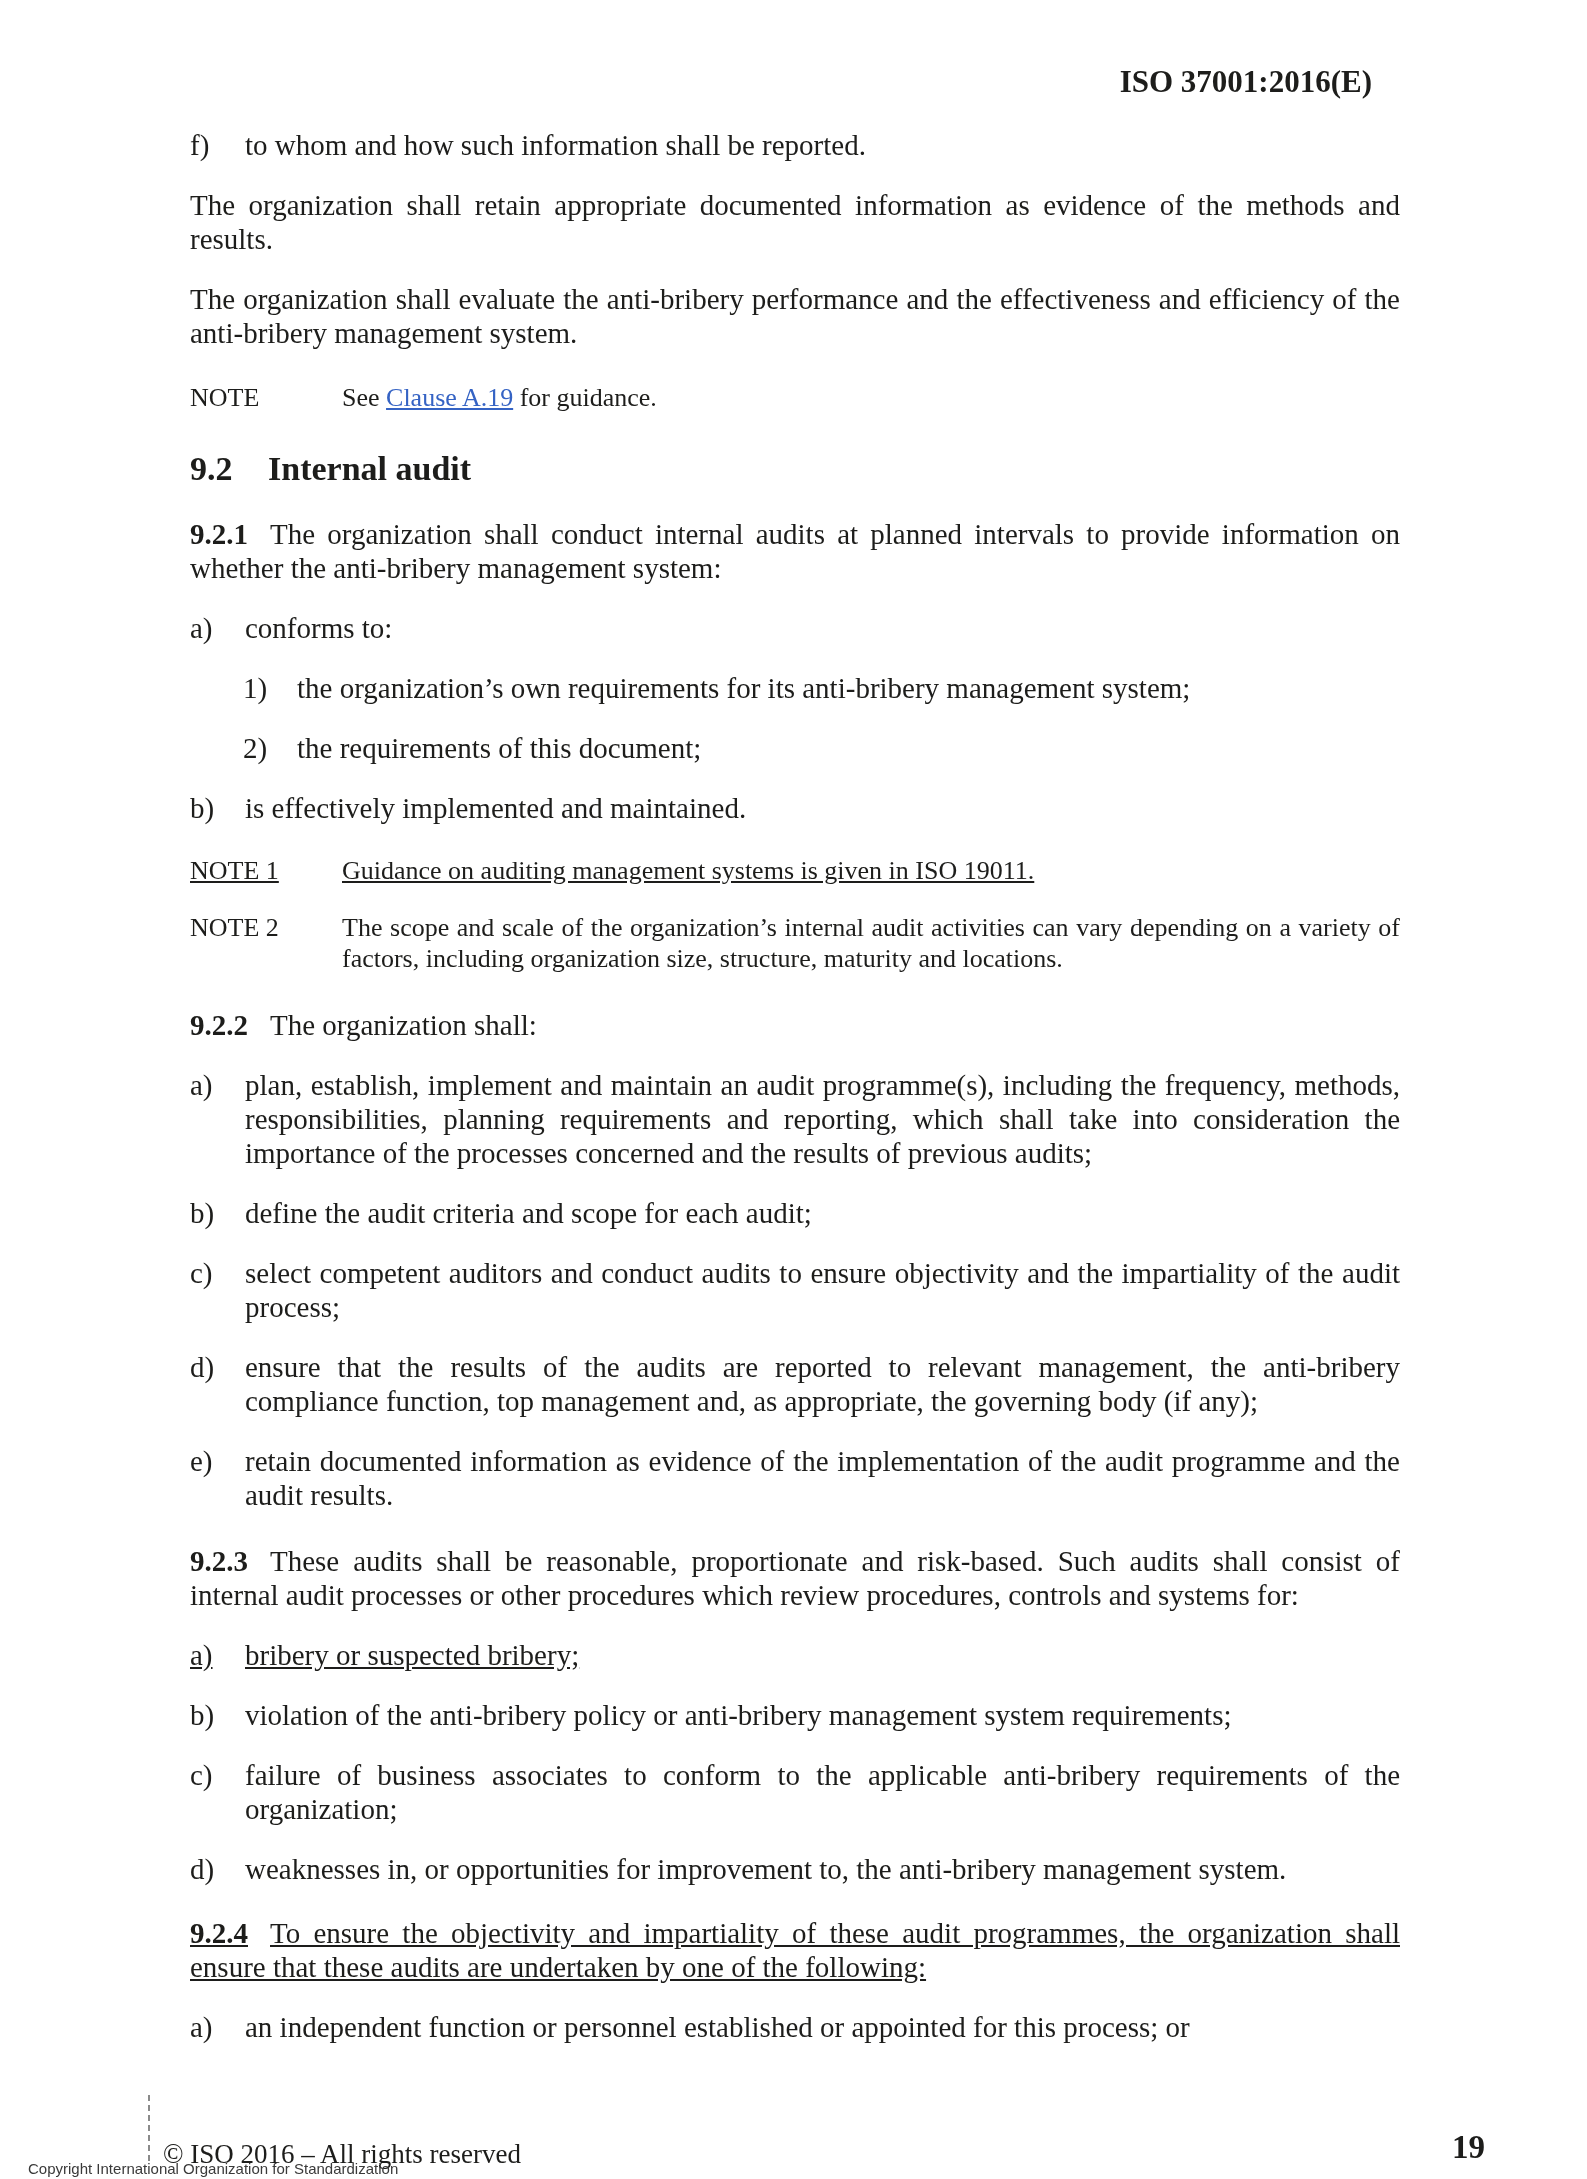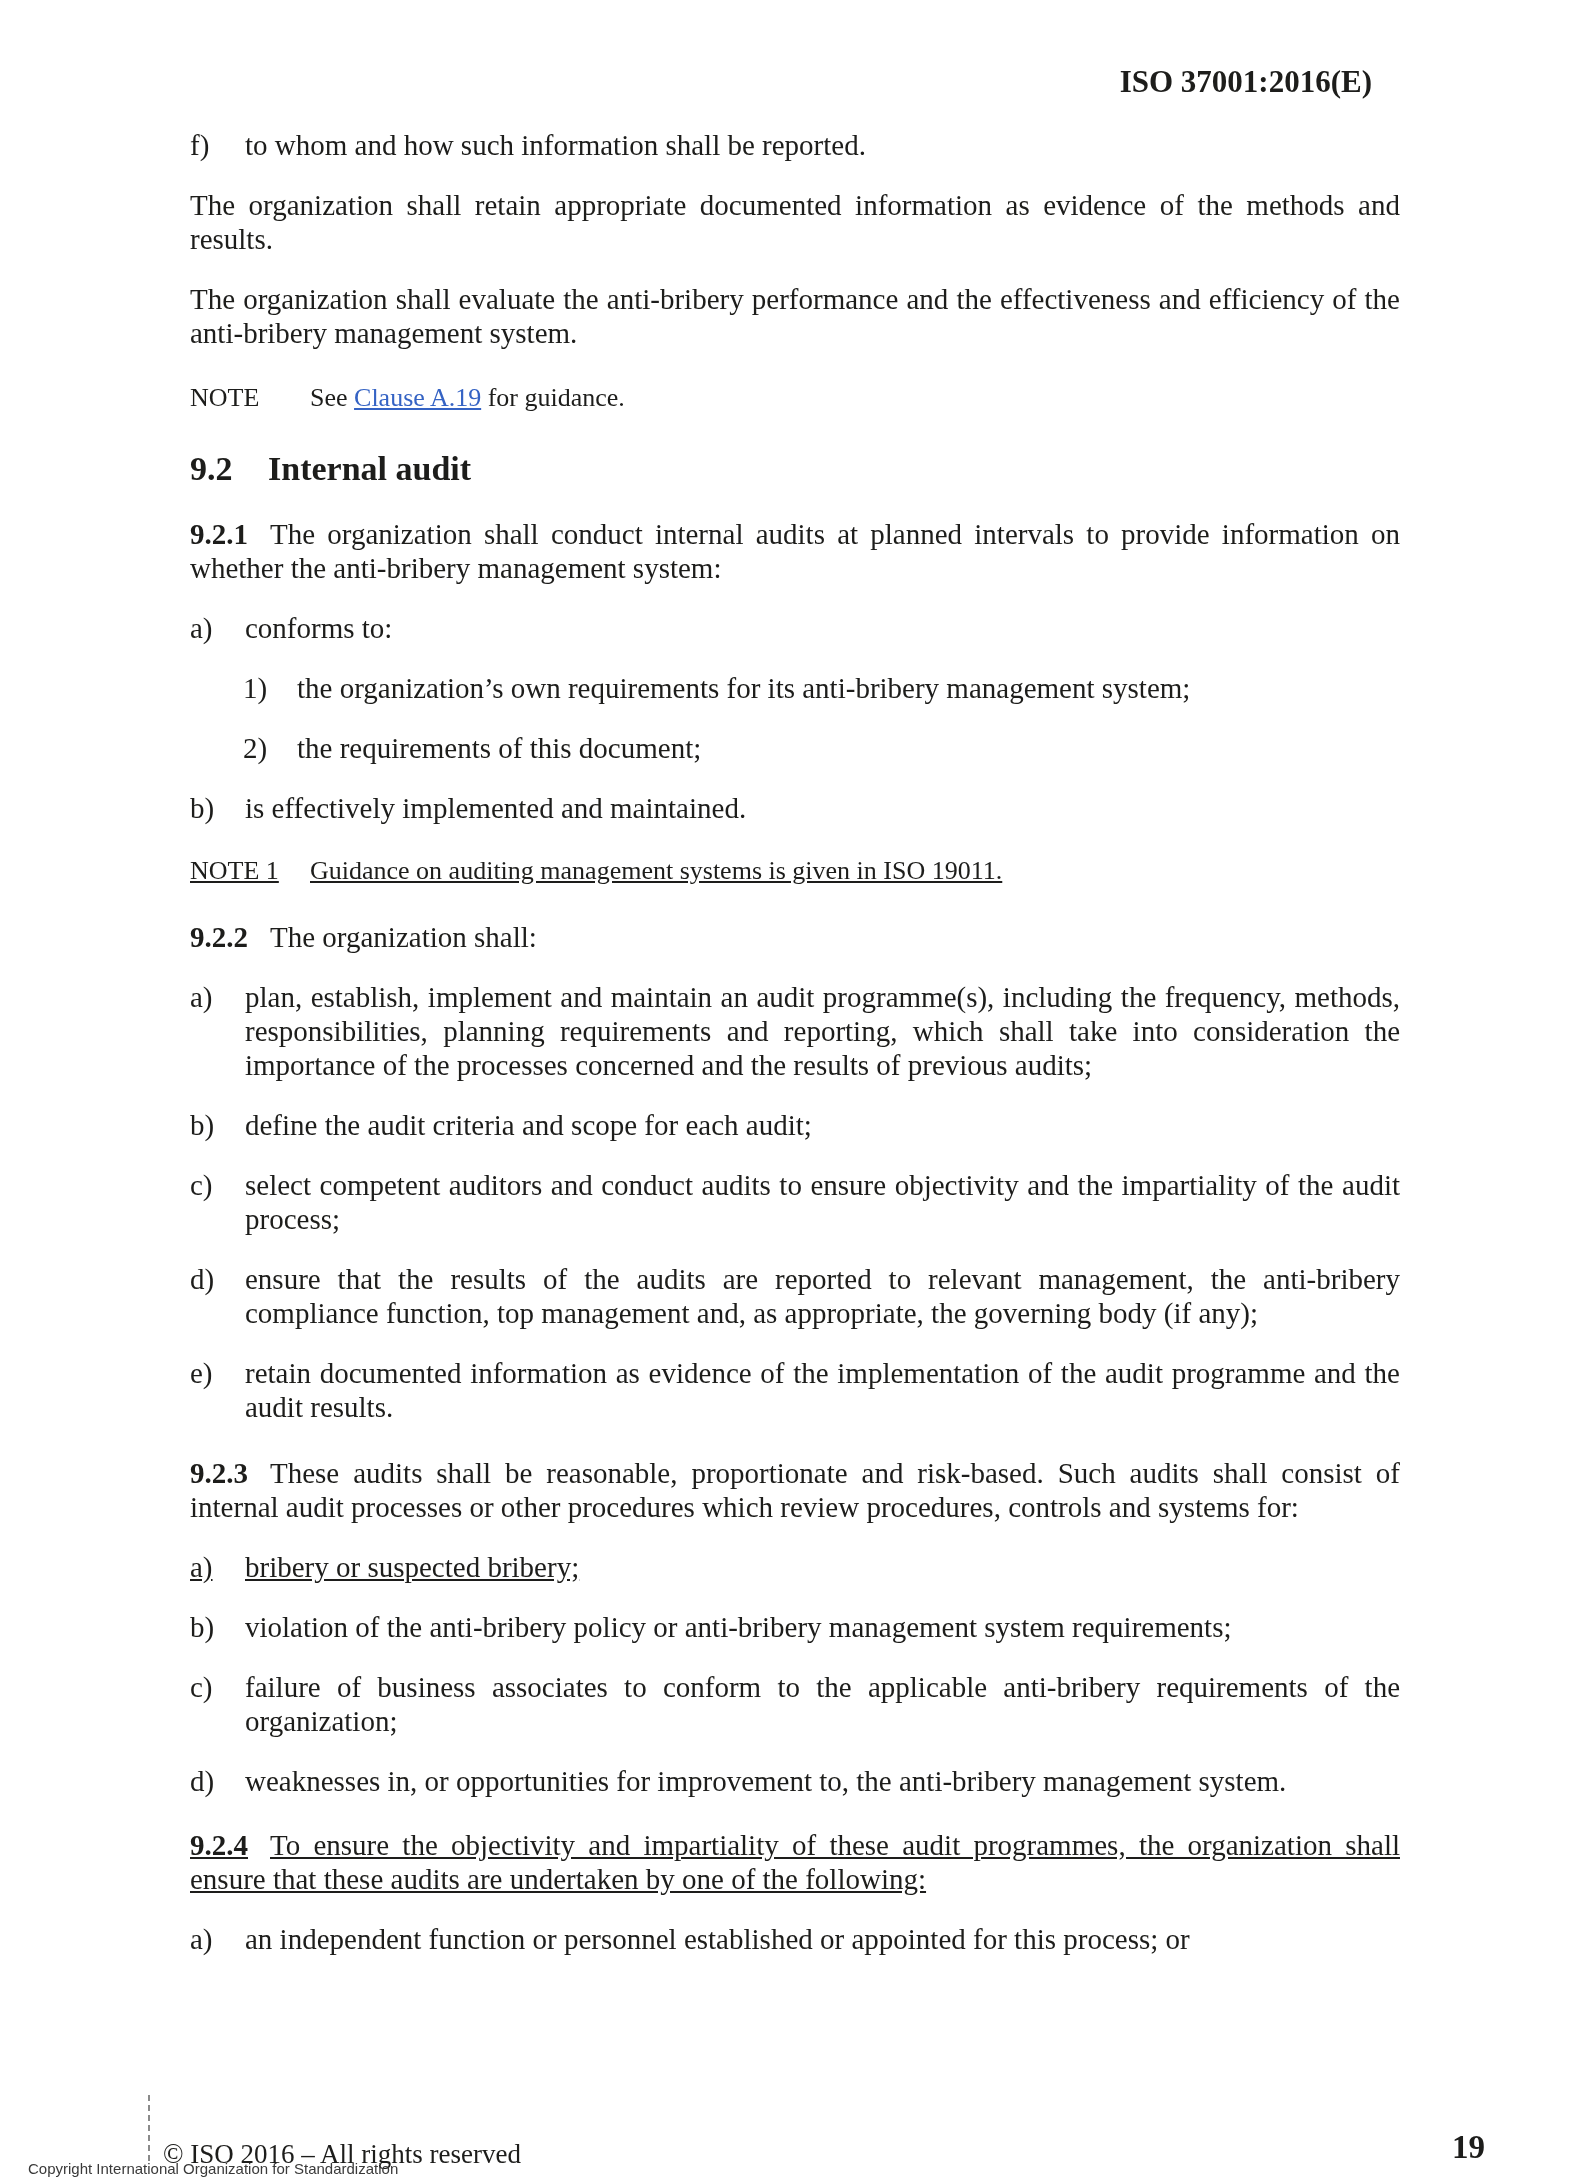--- a/index.html
+++ b/index.html
@@ -30,21 +30,21 @@
   .mt32{margin-top:32px;}
   .mt30{margin-top:30px;text-decoration:underline;}
   .mt26{margin-top:26px;}
   .li{display:flex;margin-top:26px;}
   .li .lbl{flex:0 0 55px;}
   .li .txt{flex:1;text-align:justify;}
   .li.nested{margin-left:53px;}
   .li.nested .lbl{flex:0 0 54px;}
   .note{display:flex;font-size:26px;line-height:31px;}
   .note .nlbl{flex:0 0 120px;}
-  .note .ntxt{flex:1;text-align:justify;}
+  .note .ntxt{flex:1;text-align:justify;margin-left:32px;}
   .note a{color:#3563c4;text-decoration:underline;cursor:pointer;}
   h2{
     margin:36px 0 0 0;
     font-size:34px;
     line-height:40px;
     font-weight:bold;
     display:flex;
   }
   h2 .hnum{flex:0 0 78px;}
   .clause .cnum{font-weight:bold;padding-right:22px;}
@@ -111,20 +111,24 @@
   </div>
   <div class="li">
     <span class="lbl">b)</span>
     <span class="txt">is effectively implemented and maintained.</span>
   </div>
 
   <div class="note mt30">
     <span class="nlbl">NOTE 1</span>
     <span class="ntxt">Guidance on auditing management systems is given in ISO 19011.</span>
   </div>
+  <div class="note mt26">
+    <span class="nlbl">NOTE 2</span>
+    <span class="ntxt">The scope and scale of the organization’s internal audit activities can vary depending on a variety of factors, including organization size, structure, maturity and locations.</span>
+  </div>
 
   <p class="clause mt34">
     <span class="cnum">9.2.2</span><span>The organization shall:</span>
   </p>
 
   <div class="li">
     <span class="lbl">a)</span>
     <span class="txt">plan, establish, implement and maintain an audit programme(s), including the frequency, methods, responsibilities, planning requirements and reporting, which shall take into consideration the importance of the processes concerned and the results of previous audits;</span>
   </div>
   <div class="li">

